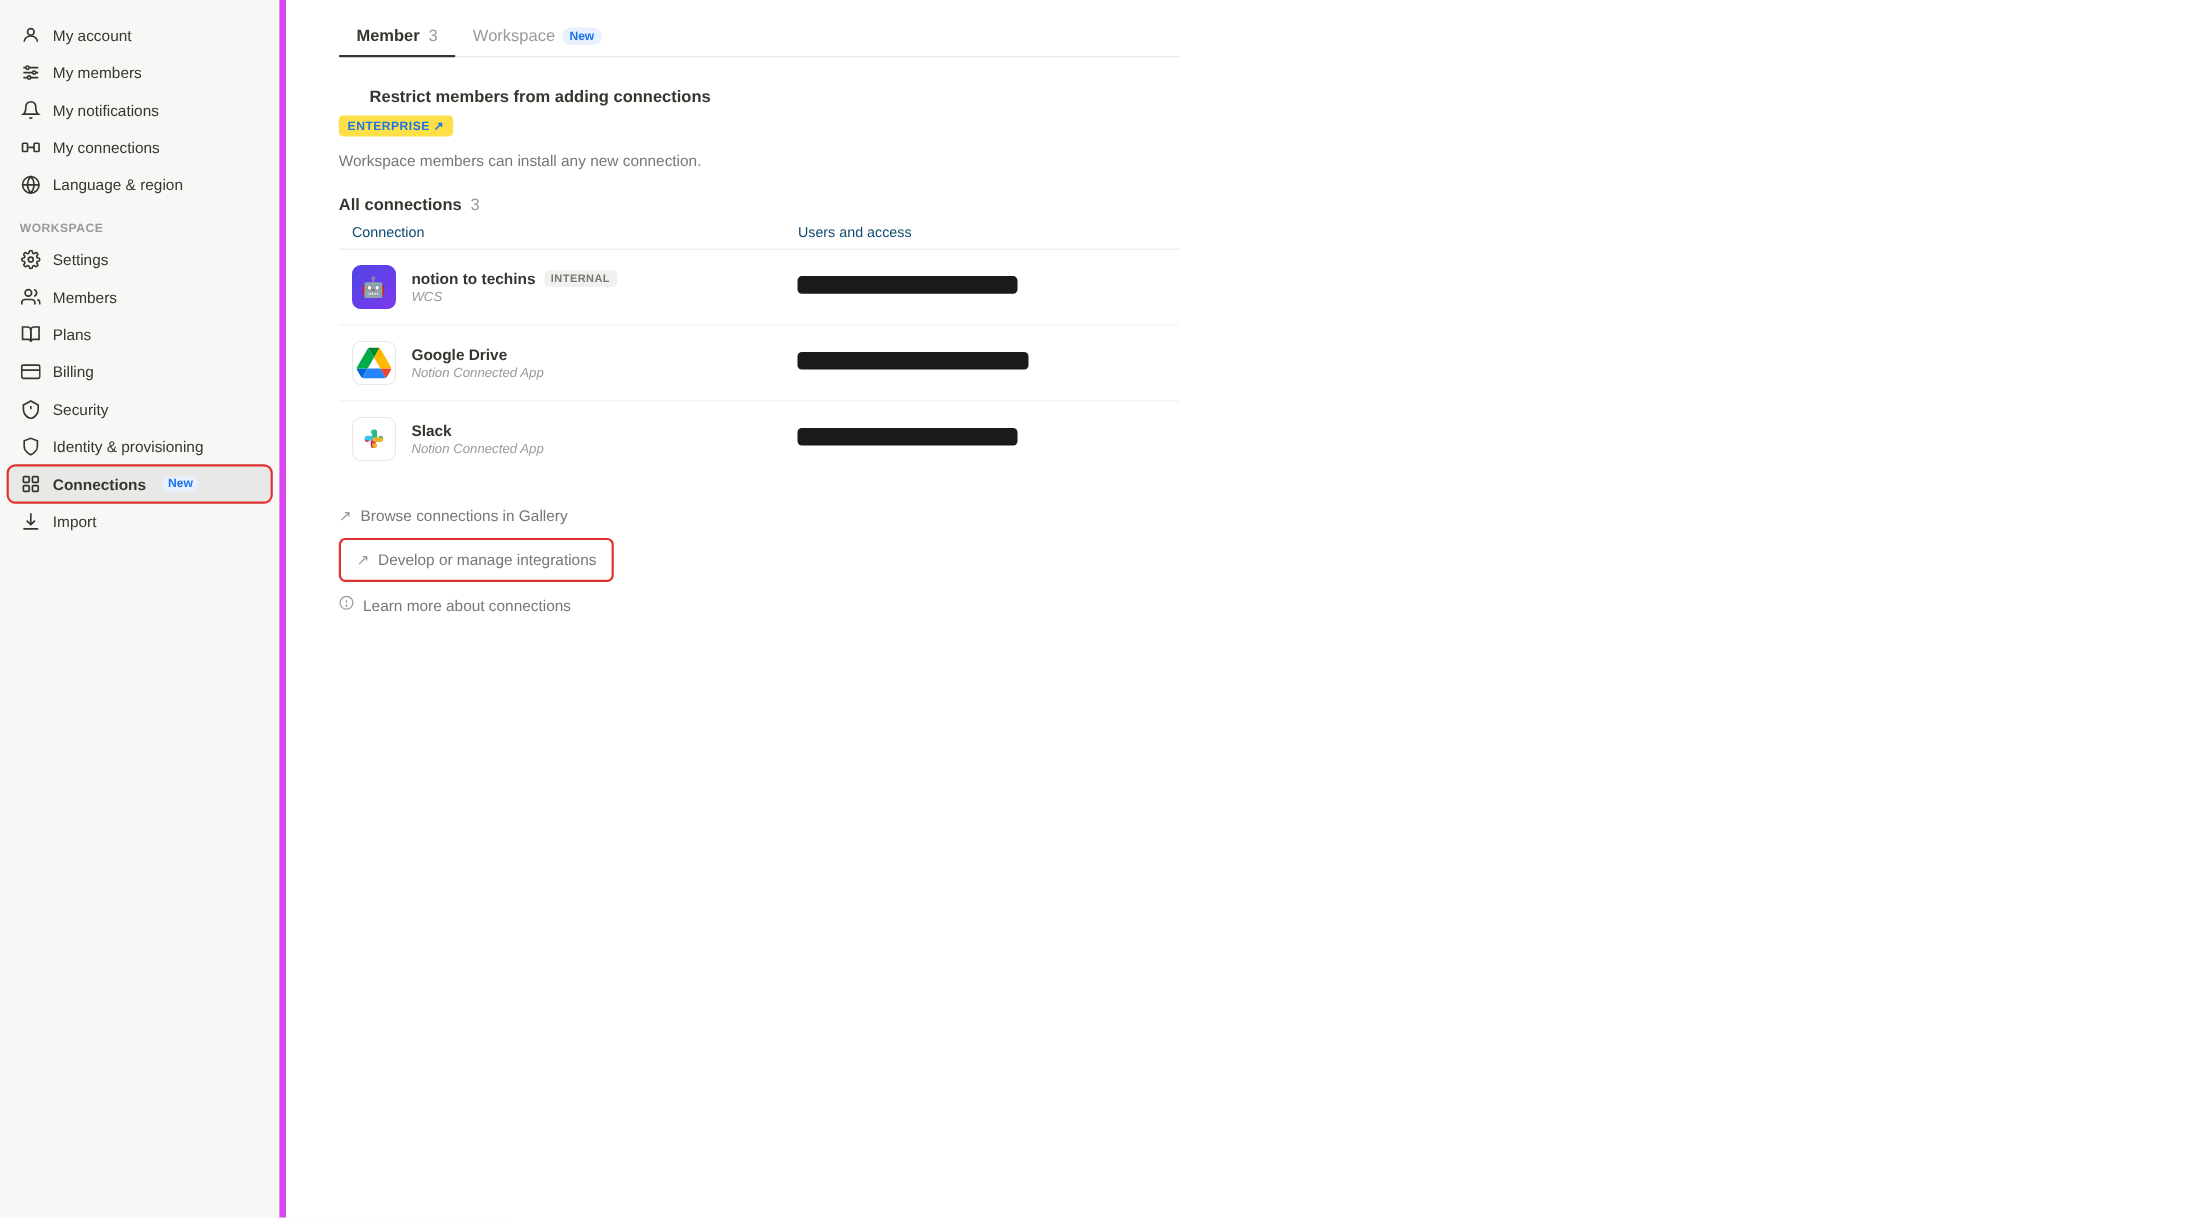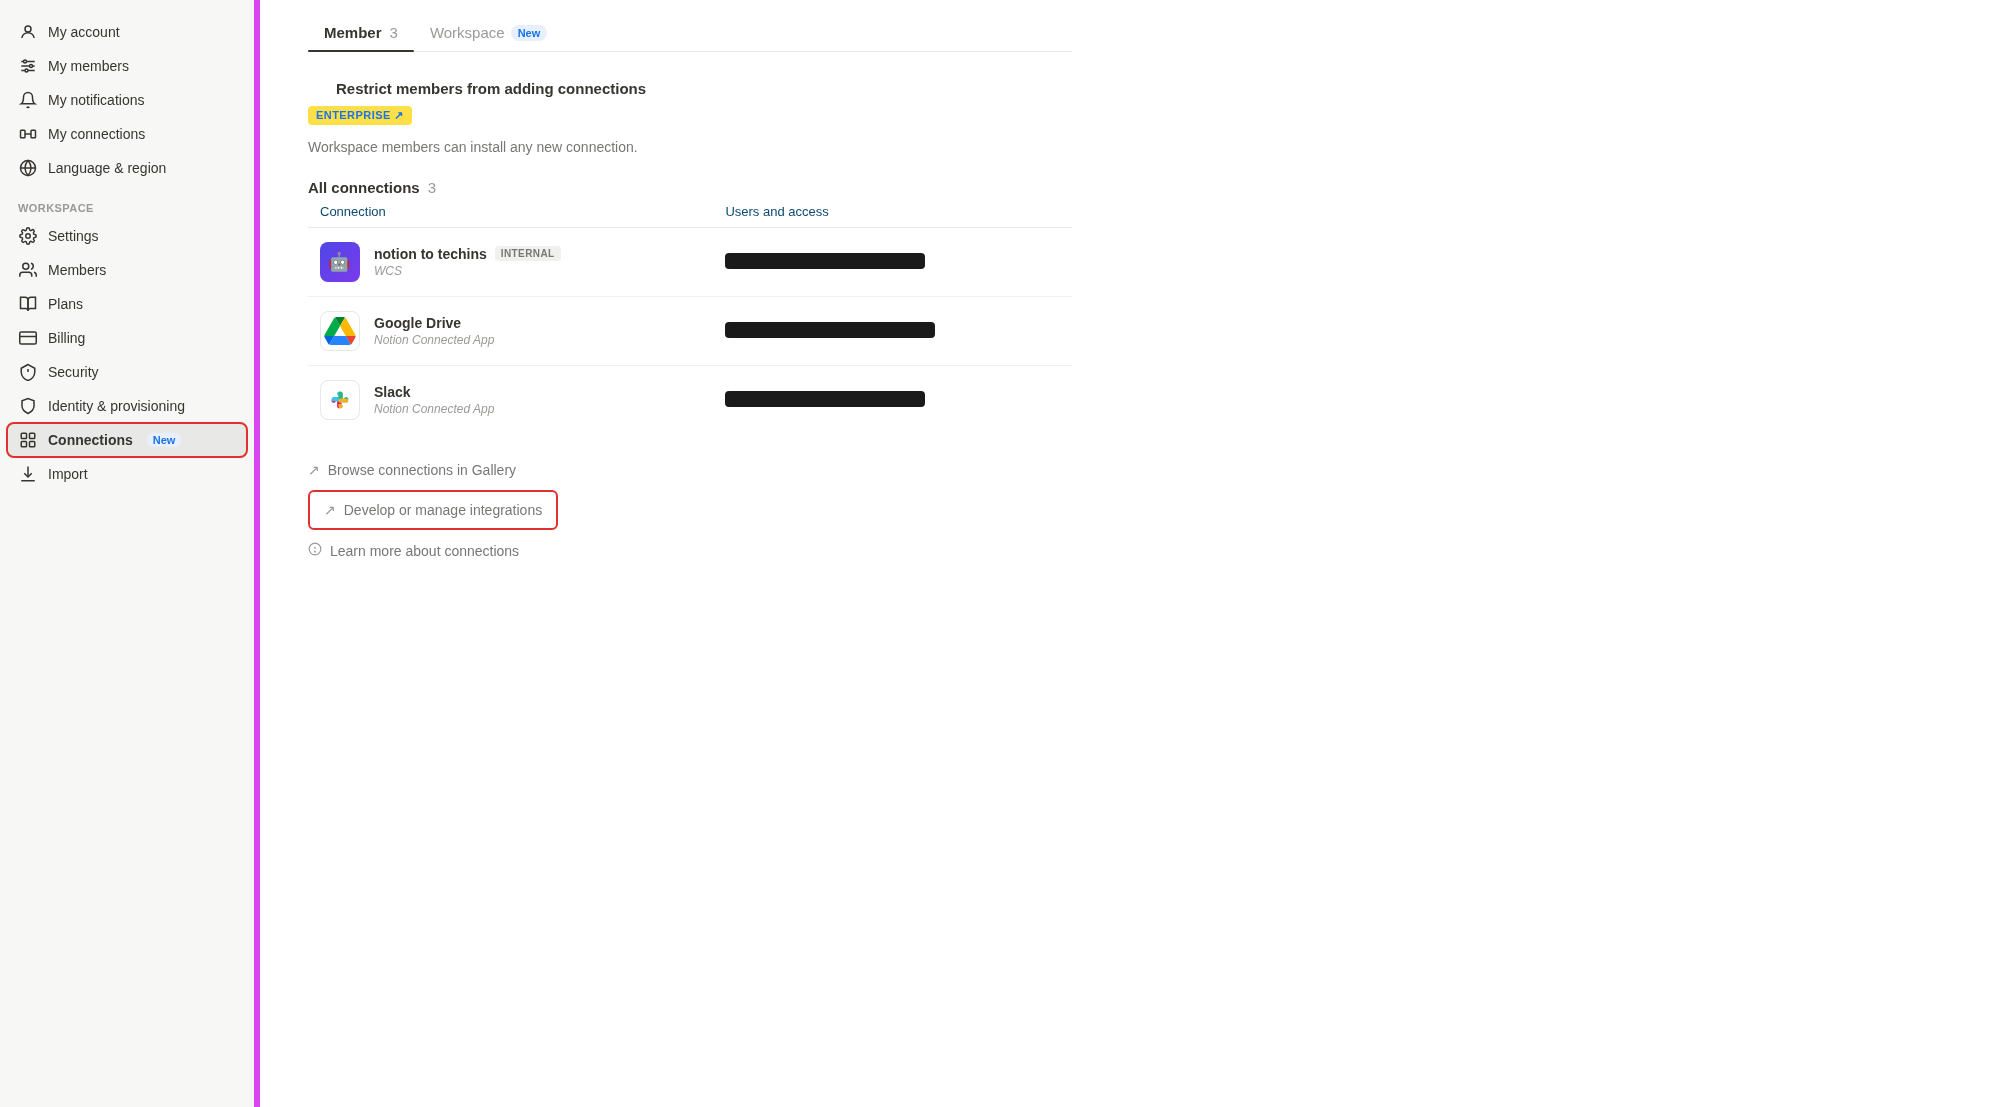--- a/index.html
+++ b/index.html
@@ -228,21 +228,21 @@
       align-items: center;
       justify-content: center;
       font-size: 20px;
     }
 
     .connection-info .name {
       font-size: 14px;
       font-weight: 600;
       color: #37352f;
       display: flex;
-      align-items: flex-start;
+      align-items: flex-end;
       gap: 8px;
     }
 
     .internal-badge {
       background: #f0f0ee;
       color: #787774;
       font-size: 10px;
       font-weight: 600;
       padding: 2px 6px;
       border-radius: 4px;

